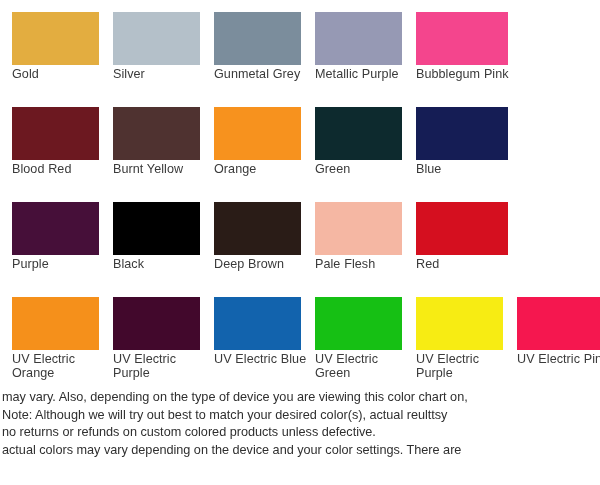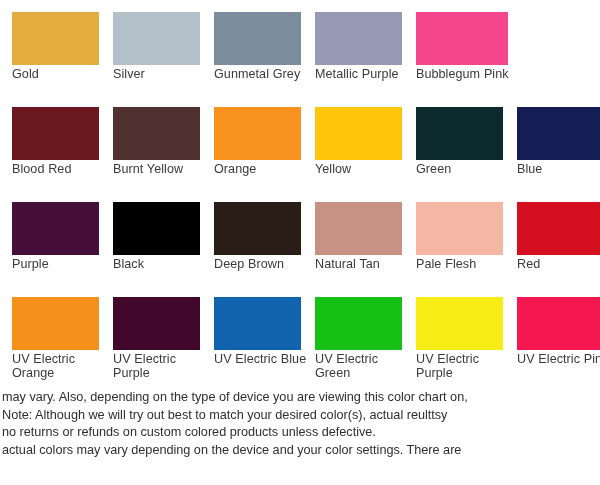--- a/index.html
+++ b/index.html
@@ -119,24 +119,20 @@
       </div>
       <div class="swatch-cell">
         <div class="swatch-chip" style="background-color: rgb(79, 50, 48);"></div>
         <div class="swatch-label">Burnt Yellow</div>
       </div>
       <div class="swatch-cell">
         <div class="swatch-chip" style="background-color: rgb(247, 146, 30);"></div>
         <div class="swatch-label">Orange</div>
       </div>
       <div class="swatch-cell">
-        <div class="swatch-chip" style="background-color: rgb(253, 198, 11);"></div>
-        <div class="swatch-label">Yellow</div>
-      </div>
-      <div class="swatch-cell">
         <div class="swatch-chip" style="background-color: rgb(13, 42, 46);"></div>
         <div class="swatch-label">Green</div>
       </div>
       <div class="swatch-cell">
         <div class="swatch-chip" style="background-color: rgb(21, 29, 85);"></div>
         <div class="swatch-label">Blue</div>
       </div>
     </div>
 
     <div class="swatch-row">
@@ -144,24 +140,20 @@
         <div class="swatch-chip" style="background-color: rgb(70, 15, 57);"></div>
         <div class="swatch-label">Purple</div>
       </div>
       <div class="swatch-cell">
         <div class="swatch-chip" style="background-color: rgb(0, 0, 0);"></div>
         <div class="swatch-label">Black</div>
       </div>
       <div class="swatch-cell">
         <div class="swatch-chip" style="background-color: rgb(42, 28, 23);"></div>
         <div class="swatch-label">Deep Brown</div>
-      </div>
-      <div class="swatch-cell">
-        <div class="swatch-chip" style="background-color: rgb(199, 146, 132);"></div>
-        <div class="swatch-label">Natural Tan</div>
       </div>
       <div class="swatch-cell">
         <div class="swatch-chip" style="background-color: rgb(245, 183, 163);"></div>
         <div class="swatch-label">Pale Flesh</div>
       </div>
       <div class="swatch-cell">
         <div class="swatch-chip" style="background-color: rgb(213, 15, 31);"></div>
         <div class="swatch-label">Red</div>
       </div>
     </div>

